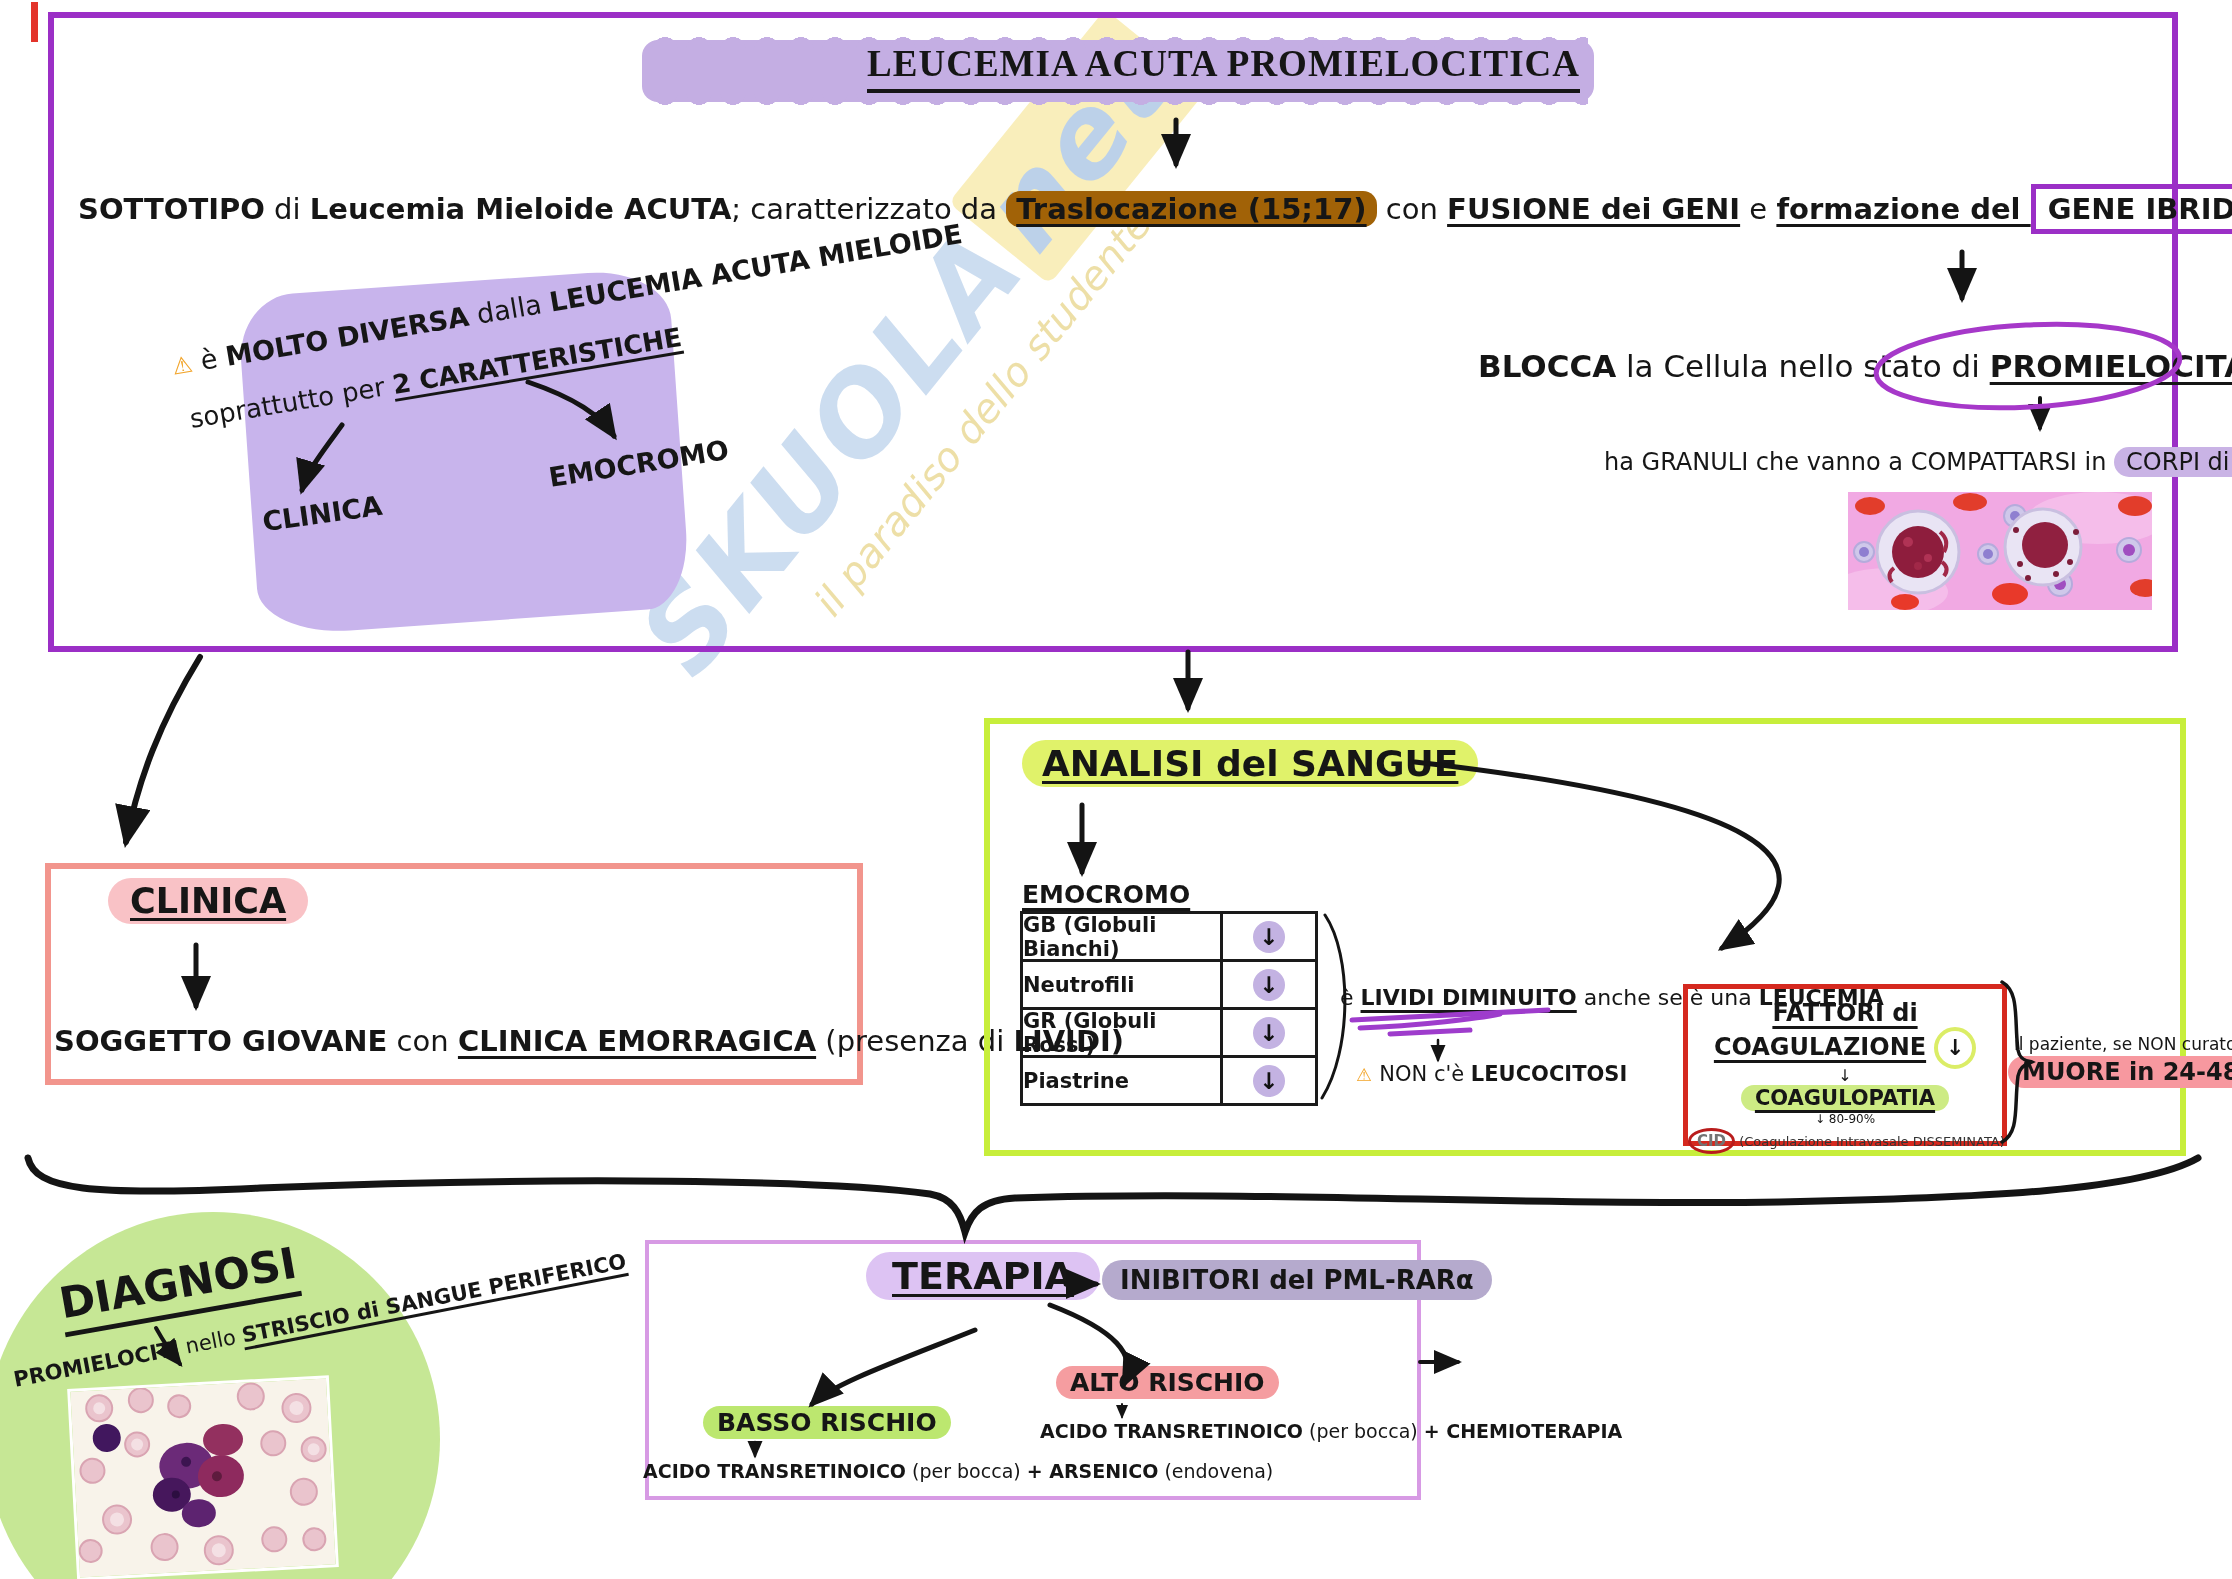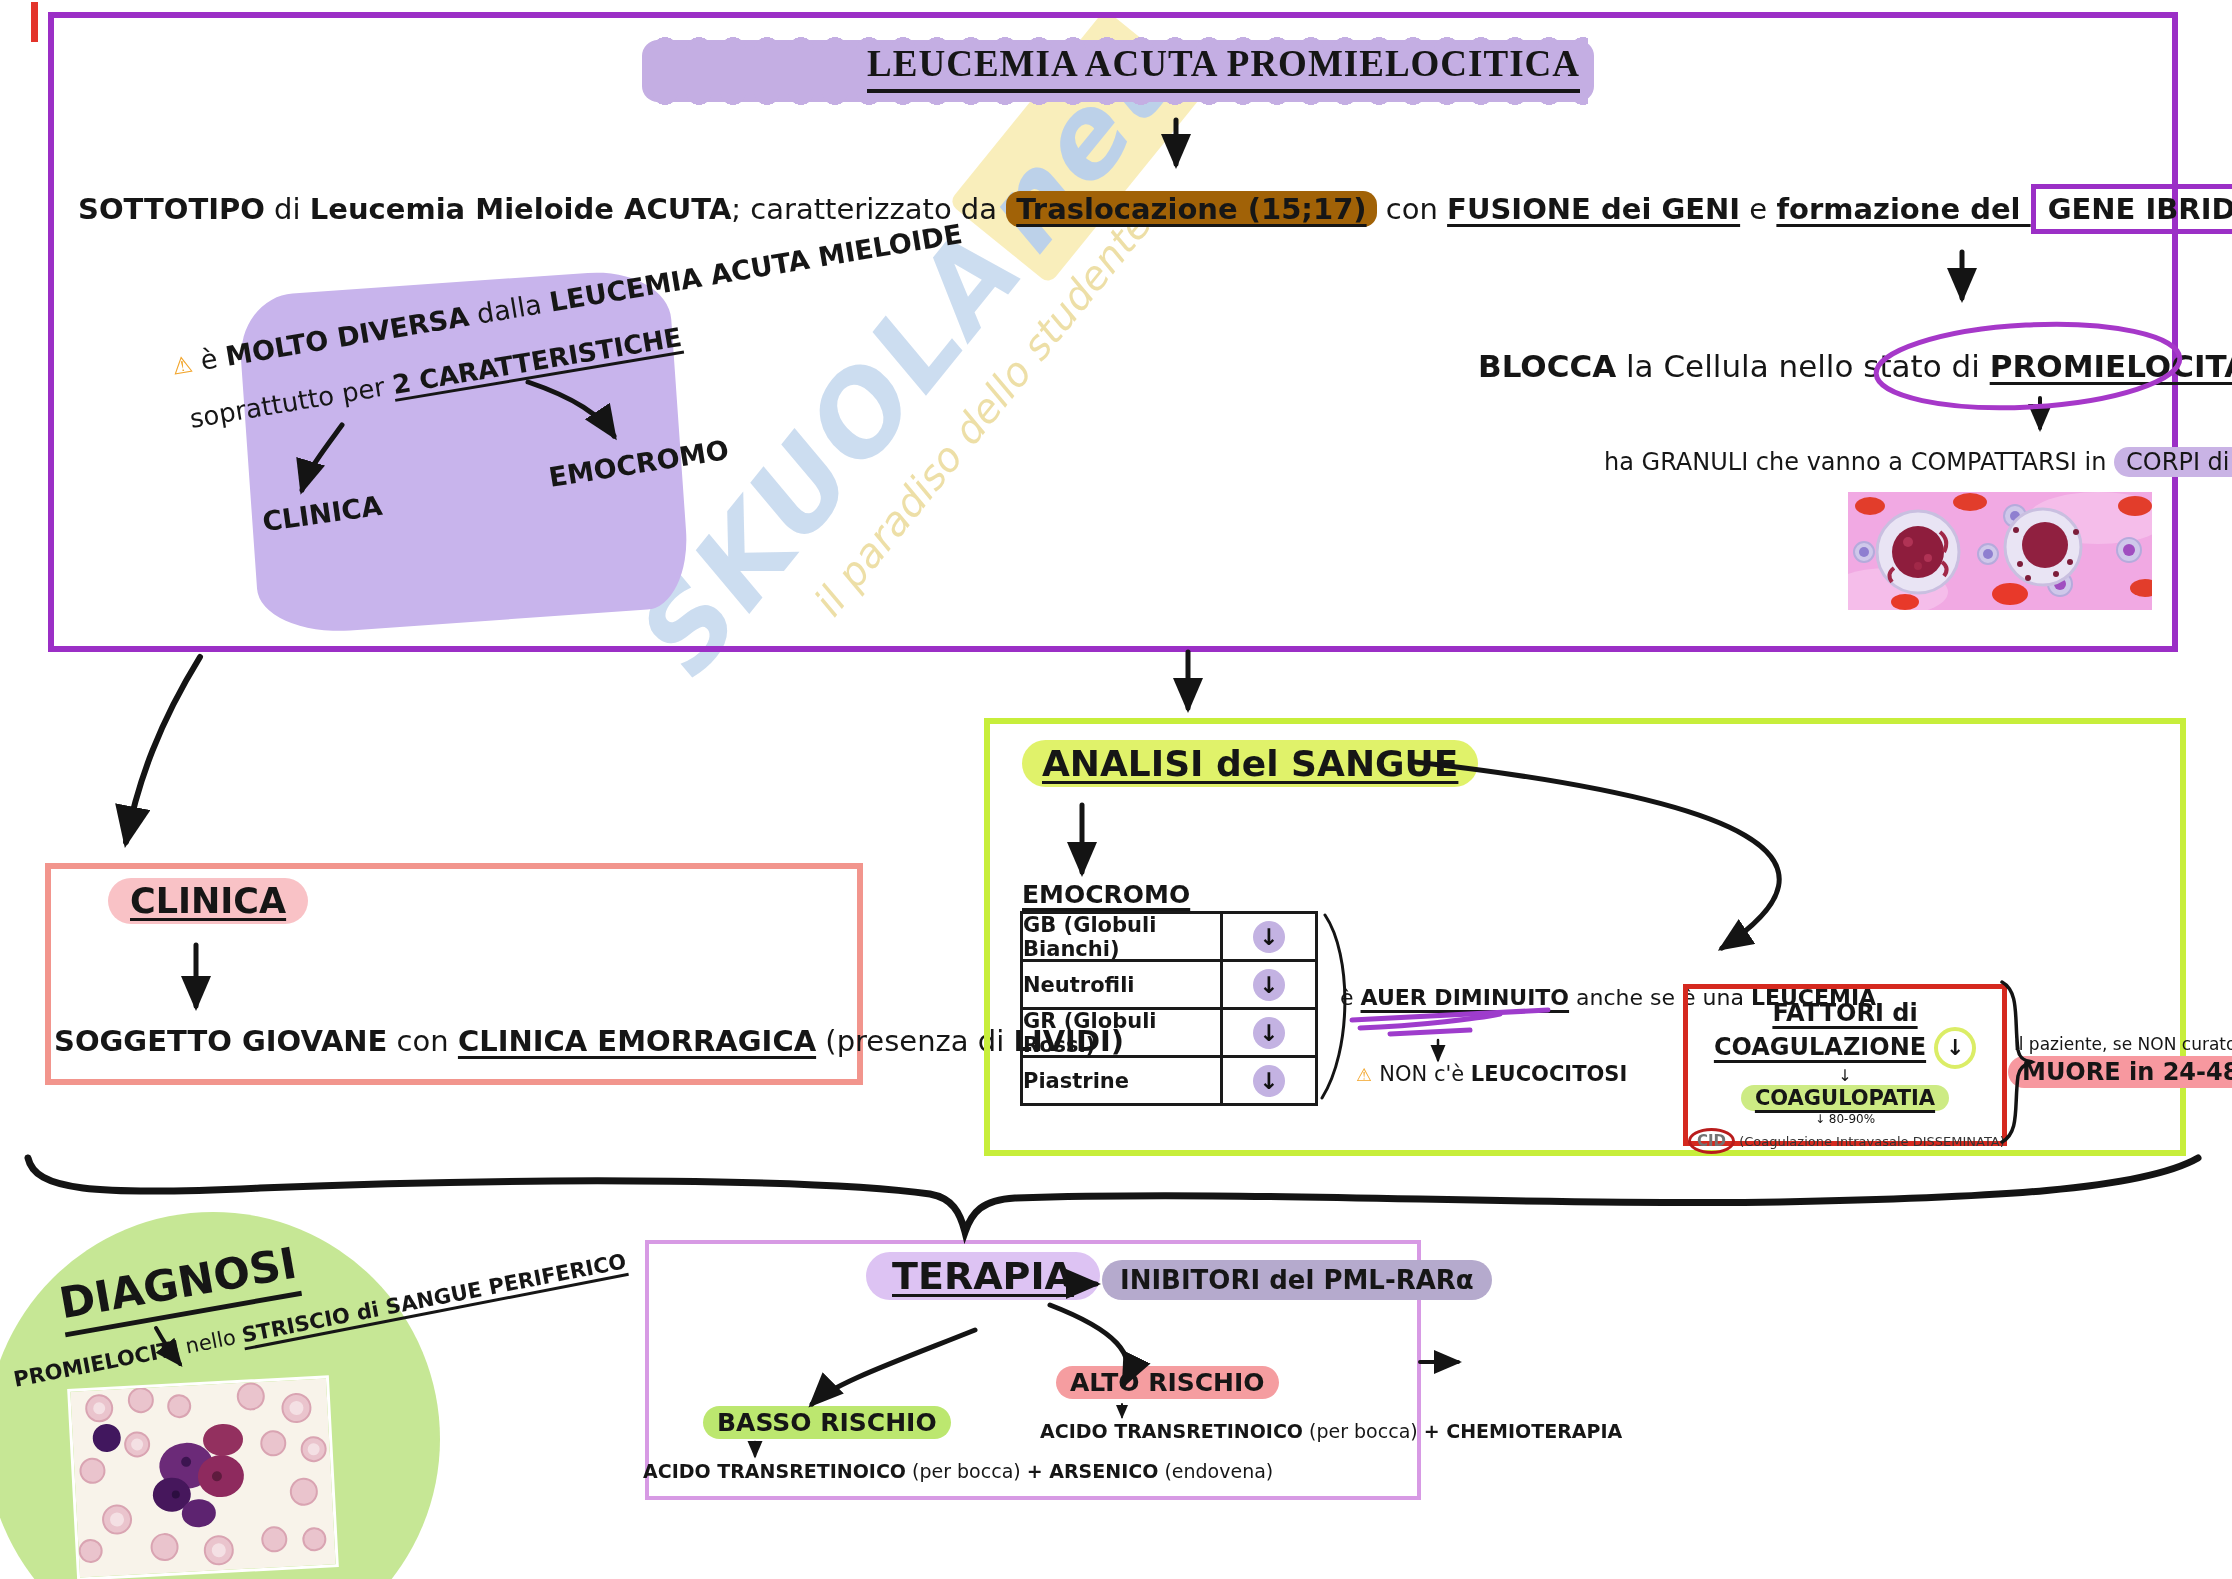--- a/index.html
+++ b/index.html
@@ -200,21 +200,21 @@
     </div>
     <div class="emo-row">
       <div class="emo-cell-l">Piastrine</div>
       <div class="emo-cell-r">
           <div class="arrow-circ">↓</div>
         </div>
     </div>
   </div>
 
   <div class="abs note1 nowrap">
-    <span>è </span><span class="b u">AUER DIMINUITO</span><span> anche se è una </span><span class="b">LEUCEMIA</span>
+    <span>è </span><span class="b u">LIVIDI DIMINUITO</span><span> anche se è una </span><span class="b">LEUCEMIA</span>
   </div>
   <div class="abs note2 nowrap">
     <span class="warn">⚠</span>
     <span class="light">NON c'è </span><span class="b">LEUCOCITOSI</span>
   </div>
 
   <div class="abs fattori-box">
     <div class="fattori-head"><span class="u">FATTORI di COAGULAZIONE</span><span class="circ-green">↓</span></div>
     <div style="font-size:16px;line-height:14px;">↓</div>
     <div><span class="coag-pill u">COAGULOPATIA</span></div>

